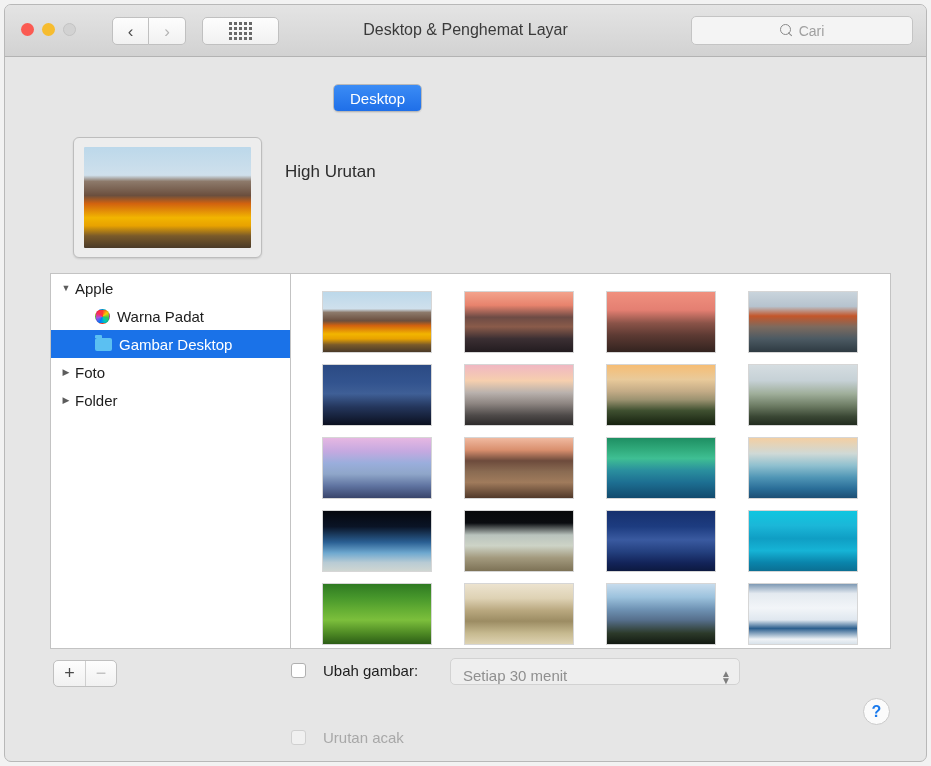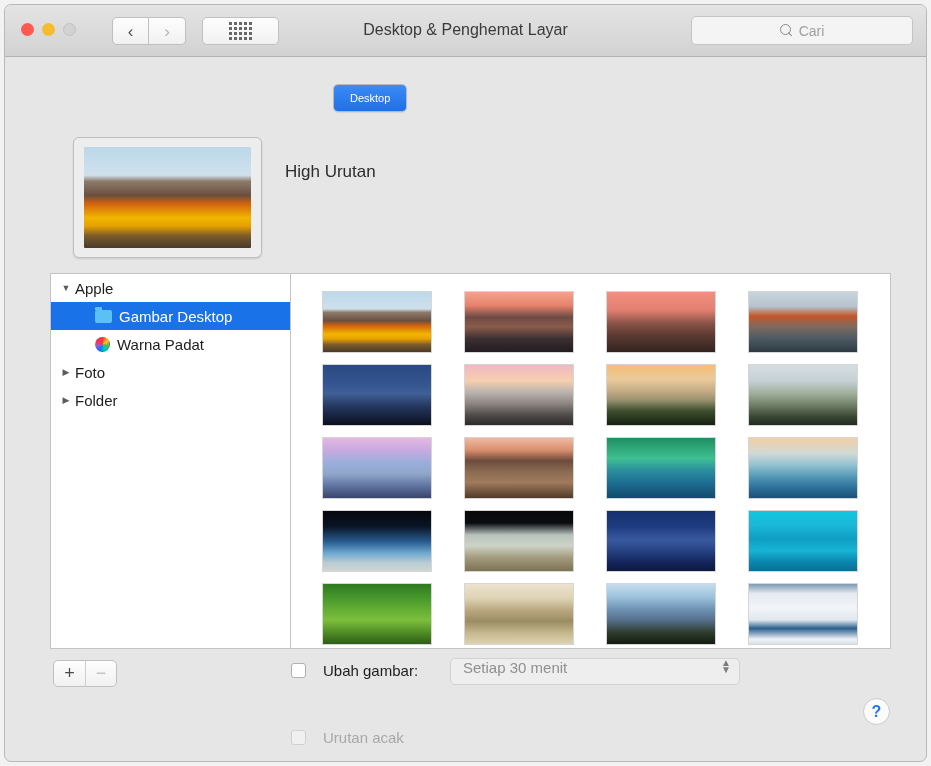--- a/index.html
+++ b/index.html
@@ -81,21 +81,21 @@
   
   .tabbar {
     position: absolute; left: 328px; top: 79px;
     height: 28px; display: flex;
     border: 1px solid #b9b9b9; border-radius: 5px; overflow: hidden;
     box-shadow: 0 1px 1px rgba(0,0,0,.08);
   }
   .tab {
     padding: 0 16px; height: 100%;
     display: flex; align-items: center; justify-content: center;
-    font-size: 11px; color: #2b2b2b;
+    font-size: 15px; color: #2b2b2b;
     background: linear-gradient(to bottom, #fefefe, #f3f3f3);
   }
   .tab.active {
     background: linear-gradient(to bottom, #3b8cf5, #1f6fe8);
     color: #fff;
   }
   .tab + .tab { border-left: 1px solid #c2c2c2; }
 
   
   .preview-wrap { position: absolute; left: 68px; top: 132px; }
@@ -190,21 +190,21 @@
   }
   .chkbox.dis { background: #f0f0f0; border-color: #d0d0d0; }
   .chk-label { font-size: 15px; color: #1d1d1d; }
   .chk-label.dis { color: #a8a8a8; }
 
   .popup {
     position: absolute; left: 445px; top: 653px;
     width: 290px; height: 27px;
     background: #eeeeee;
     border: 1px solid #d2d2d2; border-radius: 5px;
-    display: flex; align-items: flex-start;
+    display: flex; align-items: flex-end;
     padding: 0 8px 0 12px;
   }
   .popup .val { font-size: 15px; color: #8f8f8f; flex: 1; }
   .popup .arrows {
     display: flex; flex-direction: column; align-items: center;
     line-height: 7px; color: #7d7d7d; font-size: 10px;
   }
 
   .helpbtn {
     position: absolute; left: 858px; top: 693px;
@@ -277,27 +277,27 @@
       <div class="preview-img" id="preview-img" style="background: linear-gradient(rgb(188, 216, 234) 0%, rgb(207, 224, 236) 28%, rgb(141, 122, 107) 34%, rgb(107, 79, 62) 48%, rgb(210, 98, 15) 56%, rgb(242, 181, 0) 70%, rgb(232, 162, 0) 78%, rgb(122, 90, 42) 88%, rgb(74, 58, 40) 100%);"></div>
     </div>
   </div>
   <div class="preview-name">High Urutan</div>
 
   <div class="sidebar" id="sidebar">
       <div class="row lvl0">
         <span class="tri">▼</span>
         <span>Apple</span>
       </div>
+      <div class="row lvl1">
+        <span class="wheel-ic"></span>
+        <span>Warna Padat</span>
+      </div>
       <div class="row lvl1 sel">
         <span class="folder-ic"></span>
         <span>Gambar Desktop</span>
-      </div>
-      <div class="row lvl1">
-        <span class="wheel-ic"></span>
-        <span>Warna Padat</span>
       </div>
       <div class="row lvl0">
         <span class="tri">▶</span>
         <span>Foto</span>
       </div>
       <div class="row lvl0">
         <span class="tri">▶</span>
         <span>Folder</span>
       </div>
     </div>

